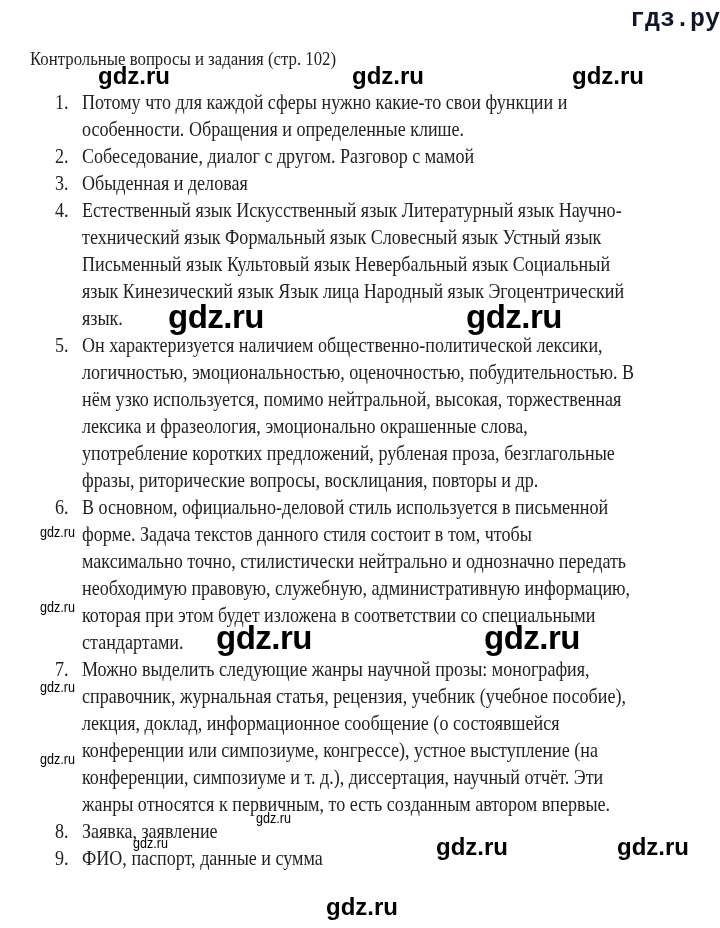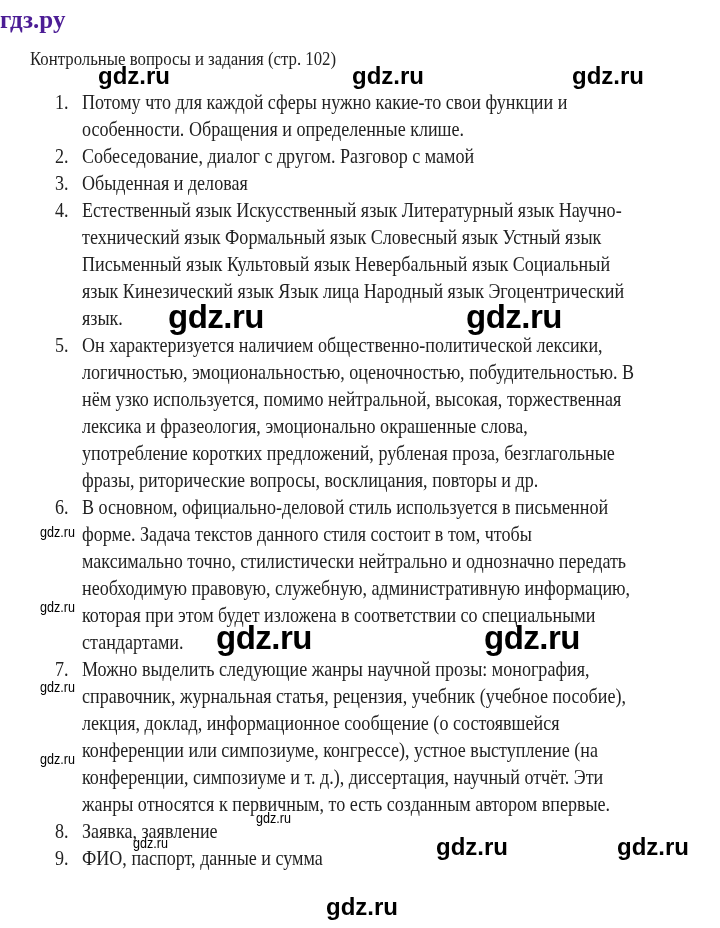--- a/index.html
+++ b/index.html
@@ -1,19 +1,19 @@
 <!DOCTYPE html>
 <html><head>
   <meta charset="utf-8">
   <style>
     html, body { margin: 0; padding: 0; background: #ffffff; }
     body { width: 720px; height: 928px; position: relative; overflow: hidden; }
     .page { position: absolute; left: 0; top: 0; width: 720px; height: 928px; background: #fff; }
-    .site-title { position: absolute; top: 0; left: 0; width: 720px; text-align: left;
-      font-family: Liberation Serif, serif; font-weight: bold; font-size: 25px; color: #4c1d95; line-height: 40px; }
+    .site-title { position: absolute; top: 0; left: 0; width: 720px; text-align: right;
+      font-family: Liberation Mono, monospace; font-weight: bold; font-size: 25px; color: #0f172a; line-height: 40px; }
     .heading { position: absolute; left: 30px; top: 48px; font-family: "Liberation Serif", serif;
       font-size: 19.5px; color: #222; transform: scaleX(0.86); transform-origin: left; white-space: nowrap; }
     .line { position: absolute; left: 82px; font-family: "Liberation Serif", serif; font-size: 21px;
       color: #222; white-space: nowrap; transform: scaleX(0.86); transform-origin: left; line-height: 26px; }
     .num { position: absolute; left: 55px; font-family: "Liberation Serif", serif; font-size: 21px;
       color: #222; line-height: 26px; transform: scaleX(0.86); transform-origin: left; }
     .wm { position: absolute; font-family: "Liberation Sans", sans-serif; font-weight: bold; color: #000; white-space: nowrap; }
     .wm-big { font-size: 33px; letter-spacing: -0.5px; }
     .wm-mid { font-size: 24px; }
     .wm-small { font-size: 14px; font-weight: normal; transform: scaleX(0.9); transform-origin: left; }

